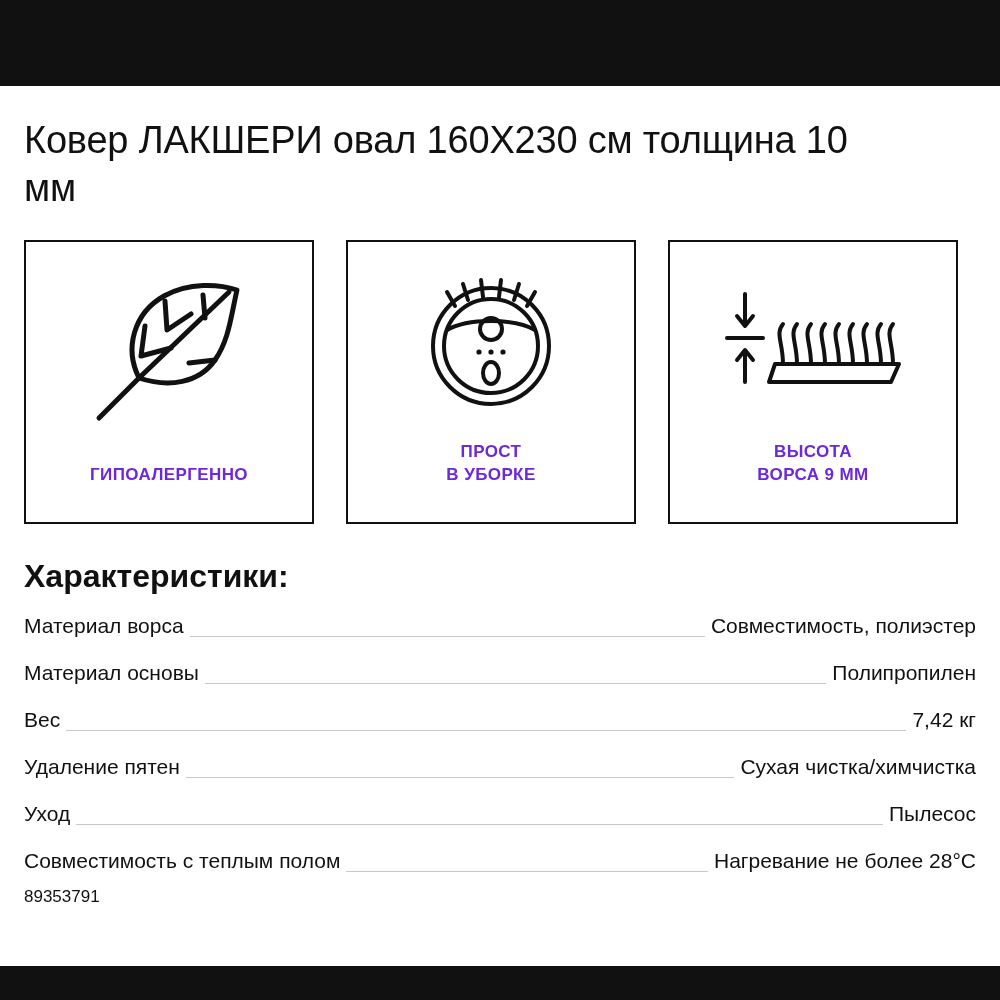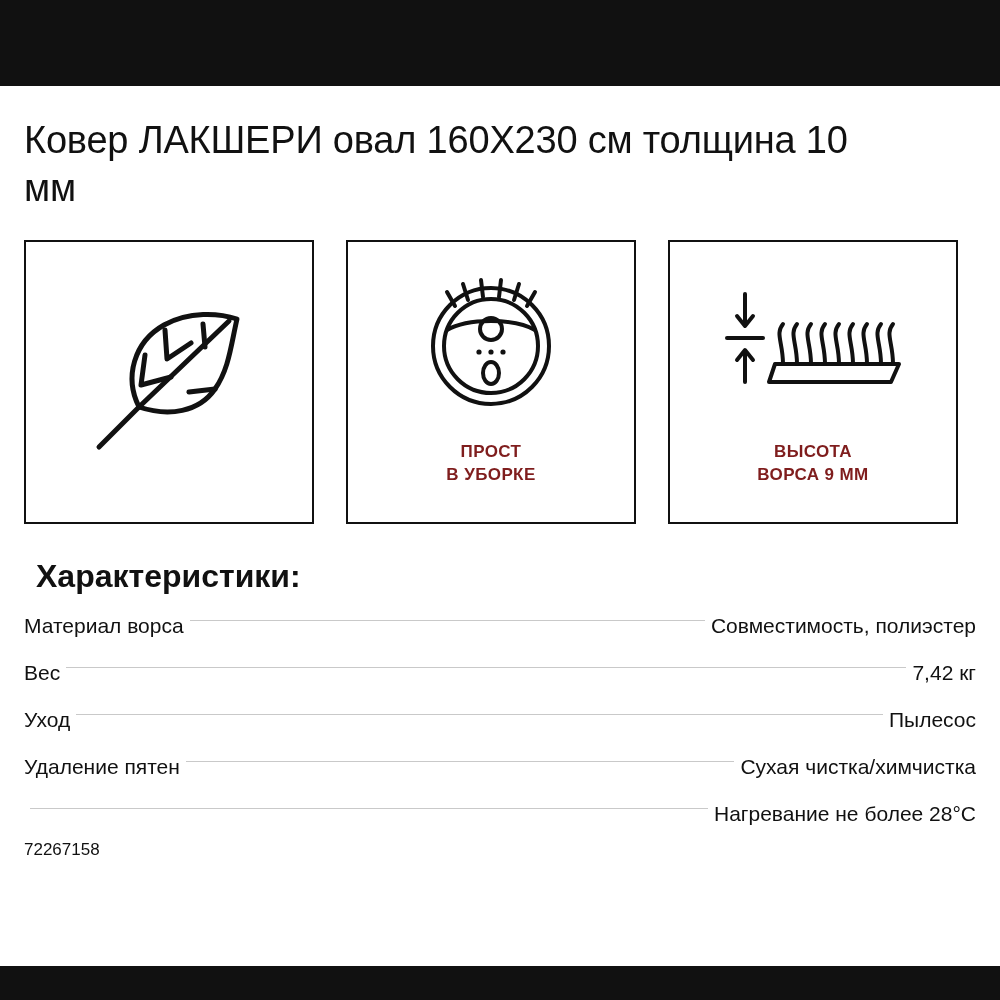--- a/index.html
+++ b/index.html
@@ -69,31 +69,31 @@
     width: 100%;
   }
   .badge-caption {
     font-size: 17px;
     font-weight: bold;
     line-height: 23px;
     text-align: center;
     letter-spacing: 0.4px;
     padding-bottom: 36px;
     white-space: pre-line;
-    color: #7f1d1d;
+    color: #6d28d9;
   }
   .specs-title {
     font-size: 32px;
     font-weight: bold;
-    margin: 34px 0 10px 12px;
+    margin: 34px 0 10px 0;
     color: #111111;
   }
   .spec-row {
     display: flex;
-    align-items: center;
+    align-items: flex-end;
     font-size: 21px;
     line-height: 33px;
     color: #111111;
     margin-top: 14px;
   }
   .spec-label {
     white-space: nowrap;
   }
   .spec-dots {
     flex: 1 1 auto;
@@ -140,20 +140,21 @@
               <path d="M20 150 L60 110"></path>
               <path d="M60 110 C45 80 55 45 85 28 C110 14 140 16 158 22 C152 48 150 72 136 92 C120 115 90 120 60 110 Z"></path>
               <path d="M60 110 L150 24"></path>
               <path d="M86 33 L88 62 L112 46"></path>
               <path d="M66 58 L62 88 L92 80"></path>
               <path d="M124 27 L126 50"></path>
               <path d="M110 95 L136 92"></path>
             </g>
           </svg>
         </div>
+        <div class="badge-caption">ГИПОАЛЕРГЕННО</div>
       </div>
 
       <div class="badge">
         <div class="badge-art">
           <svg width="180" height="170" viewBox="0 0 180 170">
             <g fill="none" stroke="#111111" stroke-width="4" stroke-linecap="round" stroke-linejoin="round">
               <circle cx="90" cy="90" r="58"></circle>
               <circle cx="90" cy="90" r="47"></circle>
               <path d="M46 74 C66 62 114 62 134 74"></path>
               <circle cx="90" cy="73" r="11"></circle>
@@ -205,46 +206,52 @@
     <div class="specs-title">Характеристики:</div>
 
     <div class="spec-list">
 
       <div class="spec-row">
         <span class="spec-label">Материал ворса</span>
         <span class="spec-dots"></span>
         <span class="spec-value">Совместимость, полиэстер</span>
       </div>
 
+      <div class="spec-row">
+        <span class="spec-label">Материал основы</span>
+        <span class="spec-dots"></span>
+        <span class="spec-value">Полипропилен</span>
+      </div>
 
       <div class="spec-row">
         <span class="spec-label">Вес</span>
         <span class="spec-dots"></span>
         <span class="spec-value">7,42 кг</span>
       </div>
 
 
       <div class="spec-row">
+        <span class="spec-label">Удаление пятен</span>
+        <span class="spec-dots"></span>
+        <span class="spec-value">Сухая чистка/химчистка</span>
+      </div>
+
+      <div class="spec-row">
         <span class="spec-label">Уход</span>
         <span class="spec-dots"></span>
         <span class="spec-value">Пылесос</span>
       </div>
 
       <div class="spec-row">
-        <span class="spec-label">Удаление пятен</span>
-        <span class="spec-dots"></span>
-        <span class="spec-value">Сухая чистка/химчистка</span>
-      </div>
-
-      <div class="spec-row">
+        <span class="spec-label">Совместимость с теплым полом</span>
         <span class="spec-dots"></span>
         <span class="spec-value">Нагревание не более 28°C</span>
       </div>
 
     </div>
 
-    <div class="sku">72267158</div>
+    <div class="sku">89353791</div>
 
   </div>
 
   <div class="bottom-bar"></div>
 
 </div>
 
 </body></html>

